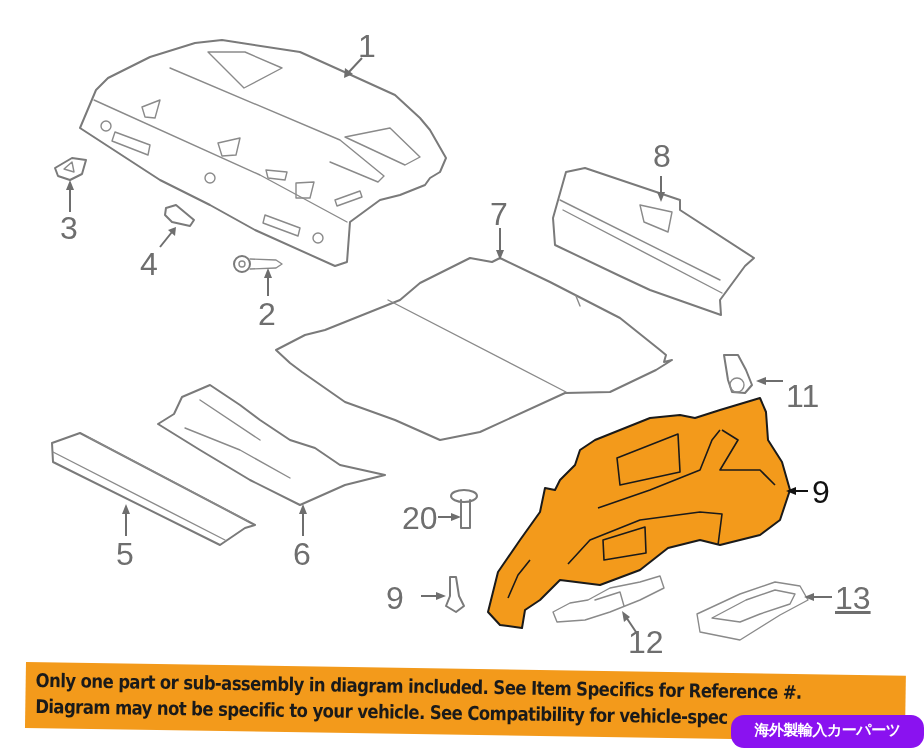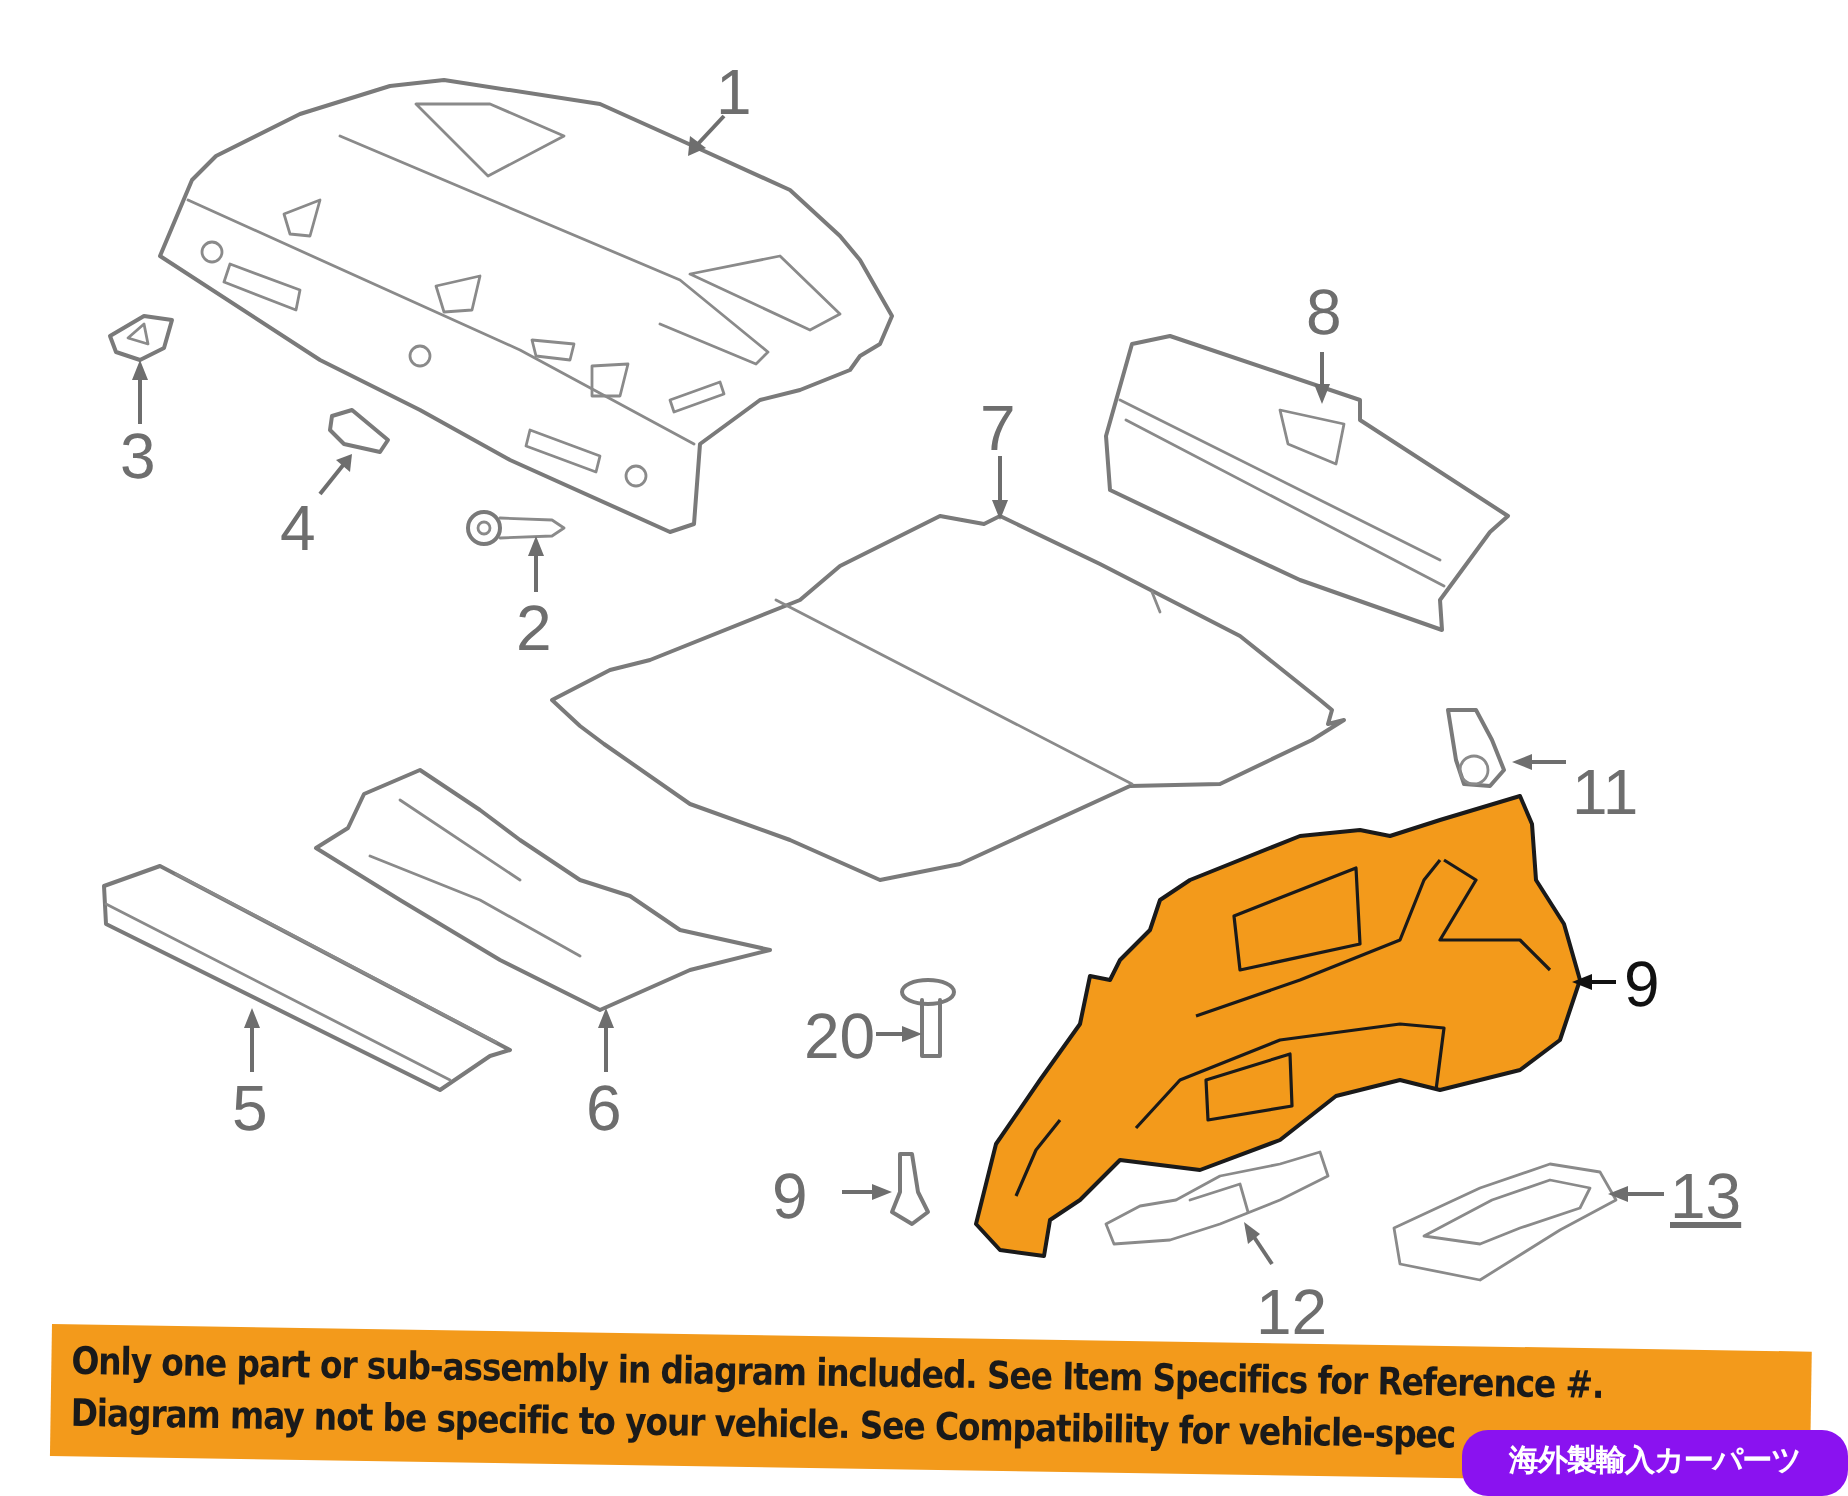--- a/index.html
+++ b/index.html
@@ -160,21 +160,21 @@
 <div class="callout" style="left:258px;top:298px;">2</div>
 <div class="callout" style="left:60px;top:212px;">3</div>
 <div class="callout" style="left:140px;top:248px;">4</div>
 <div class="callout" style="left:116px;top:538px;">5</div>
 <div class="callout" style="left:293px;top:538px;">6</div>
 <div class="callout" style="left:490px;top:198px;">7</div>
 <div class="callout" style="left:653px;top:140px;">8</div>
 <div class="callout dark" style="left:812px;top:476px;">9</div>
 <div class="callout" style="left:386px;top:582px;">9</div>
 <div class="callout" style="left:786px;top:366px;margin-top:14px;">11</div>
-<div class="callout" style="left:628px;top:640px;">12</div>
+<div class="callout" style="left:628px;top:626px;">12</div>
 <div class="callout" style="left:835px;top:582px;text-decoration:underline;">13</div>
 <div class="callout" style="left:402px;top:502px;">20</div>
 
 <div id="disclaimer">
   <div class="line">Only one part or sub-assembly in diagram included. See Item Specifics for Reference #.</div>
   <div class="line">Diagram may not be specific to your vehicle. See Compatibility for vehicle-spec</div>
 </div>
 
 <div id="watermark">海外製輸入カーパーツ</div>
 

